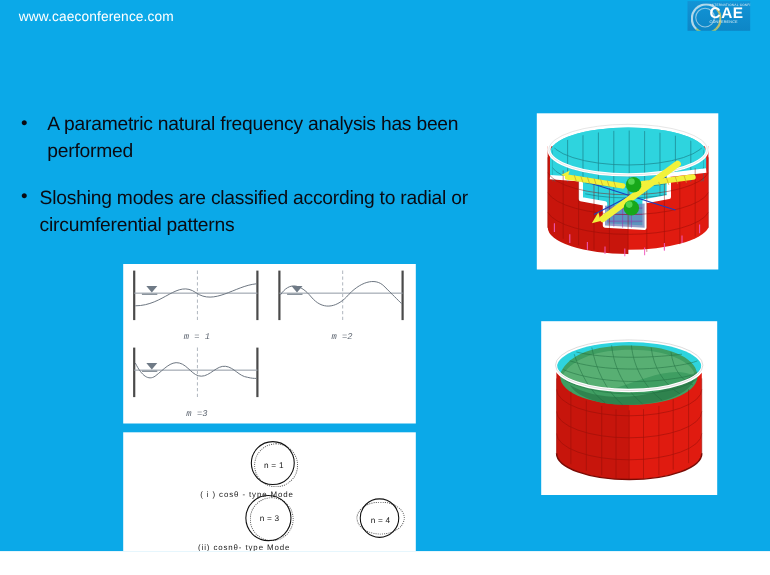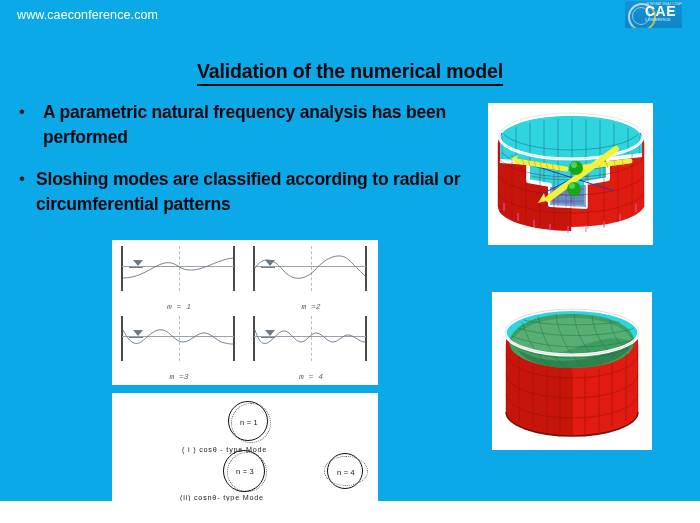--- a/index.html
+++ b/index.html
@@ -124,21 +124,21 @@
     width: 17px;
     flex: 0 0 17px;
     font-size: 17px;
     line-height: 24px;
     color: #0a0a12;
     text-align: left;
     padding-left: 5px;
   }
   .bullet .btext {
     font-size: 17.5px;
-    font-weight: bold;
+    font-weight: normal;
     line-height: 25px;
     color: #0a0a12;
     letter-spacing: -0.2px;
   }
   .bullet.first .btext { padding-left: 7px; }
 
   
   .fig-panel {
     position: absolute;
     background: #ffffff;
@@ -283,23 +283,20 @@
   <div id="site-url">www.caeconference.com</div>
 
   <div id="cae-logo">
     <div class="ring"></div>
     <div class="ring2"></div>
     <div class="cae-top">INTERNATIONAL CONFERENCE</div>
     <div class="cae-text">CAE</div>
     <div class="cae-sub">CONFERENCE</div>
   </div>
 
-  <div id="slide-title">
-    <span>Validation of the numerical model</span>
-  </div>
 
   <div id="bullets">
     <div class="bullet first">
       <div class="dot">•</div>
       <div class="btext">A parametric natural frequency analysis has been performed</div>
     </div>
     <div class="bullet">
       <div class="dot">•</div>
       <div class="btext">Sloshing modes are classified according to radial or circumferential patterns</div>
     </div>
@@ -339,32 +336,20 @@
       <div class="baseline"></div>
       <div class="center-dash"></div>
       <svg class="wave" width="114" height="46" viewBox="0 0 114 46">
         <path d="M2,14 C8,26 14,30 20,26 C28,20 34,12 42,14 C50,16 54,26 62,26 C70,26 76,16 84,17 C92,18 96,26 104,27 C108,28 110,28 112,28" fill="none" stroke="#6b7480" stroke-width="0.9"></path>
       </svg>
       <div class="tri" style="left:18px; top:16px;"></div>
       <div class="tribar" style="left:14px; top:23px;"></div>
       <div class="mlabel">m =3</div>
     </div>
 
-    <div class="mode-cell" style="left:135px; top:74px;">
-      <div class="wall left"></div>
-      <div class="wall right"></div>
-      <div class="baseline"></div>
-      <div class="center-dash"></div>
-      <svg class="wave" width="114" height="46" viewBox="0 0 114 46">
-        <path d="M2,14 C6,26 10,30 16,26 C22,22 26,14 32,15 C38,16 42,26 48,26 C54,26 58,16 64,17 C70,18 74,26 80,26 C86,26 90,18 96,19 C102,20 106,26 112,26" fill="none" stroke="#6b7480" stroke-width="0.9"></path>
-      </svg>
-      <div class="tri" style="left:18px; top:16px;"></div>
-      <div class="tribar" style="left:14px; top:23px;"></div>
-      <div class="mlabel">m = 4</div>
-    </div>
   </div>
 
   <div class="fig-panel" id="fig-modes-circumferential">
 
     <div class="circ-cell" style="left:116px; top:8px; width:42px; height:42px;">
       <div class="c-dotted" style="left:3px; top:2px; width:40px; height:40px;"></div>
       <div class="c-solid" style="width:40px; height:40px;"></div>
       <div class="c-lab">n = 1</div>
     </div>
     <div class="circ-caption" style="left:70px; top:52px;">( i )   cosθ - type Mode</div>

